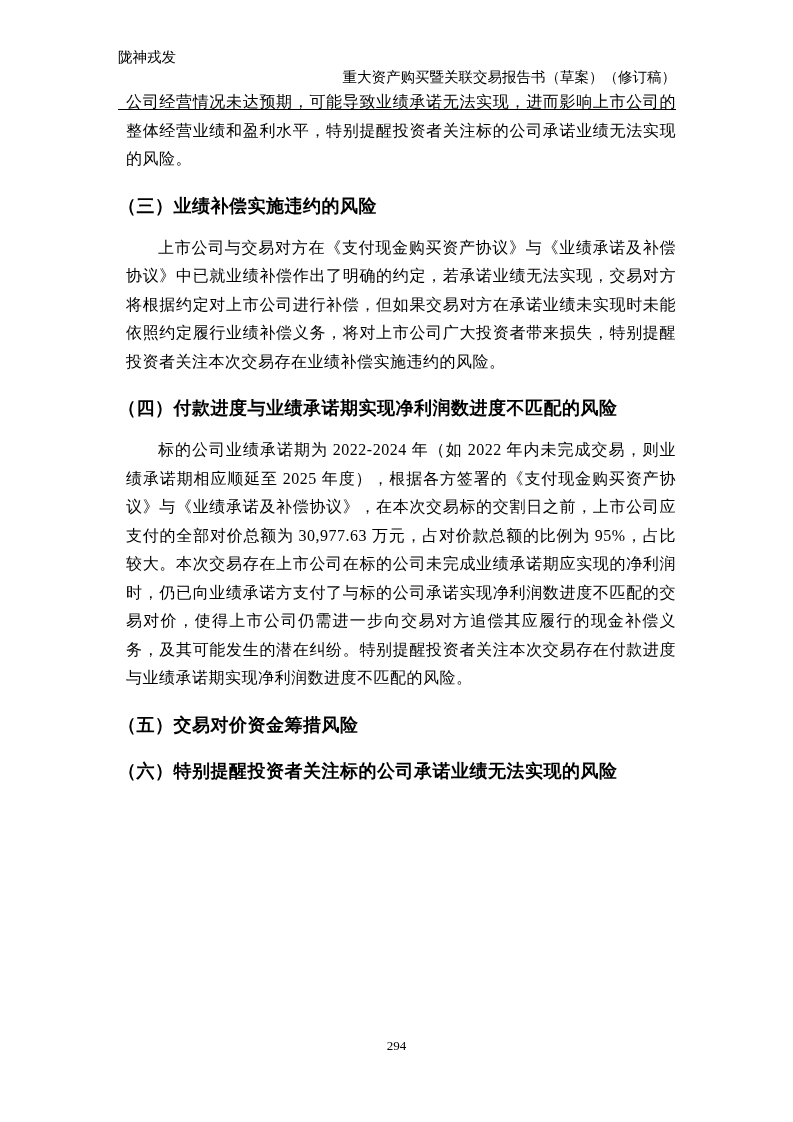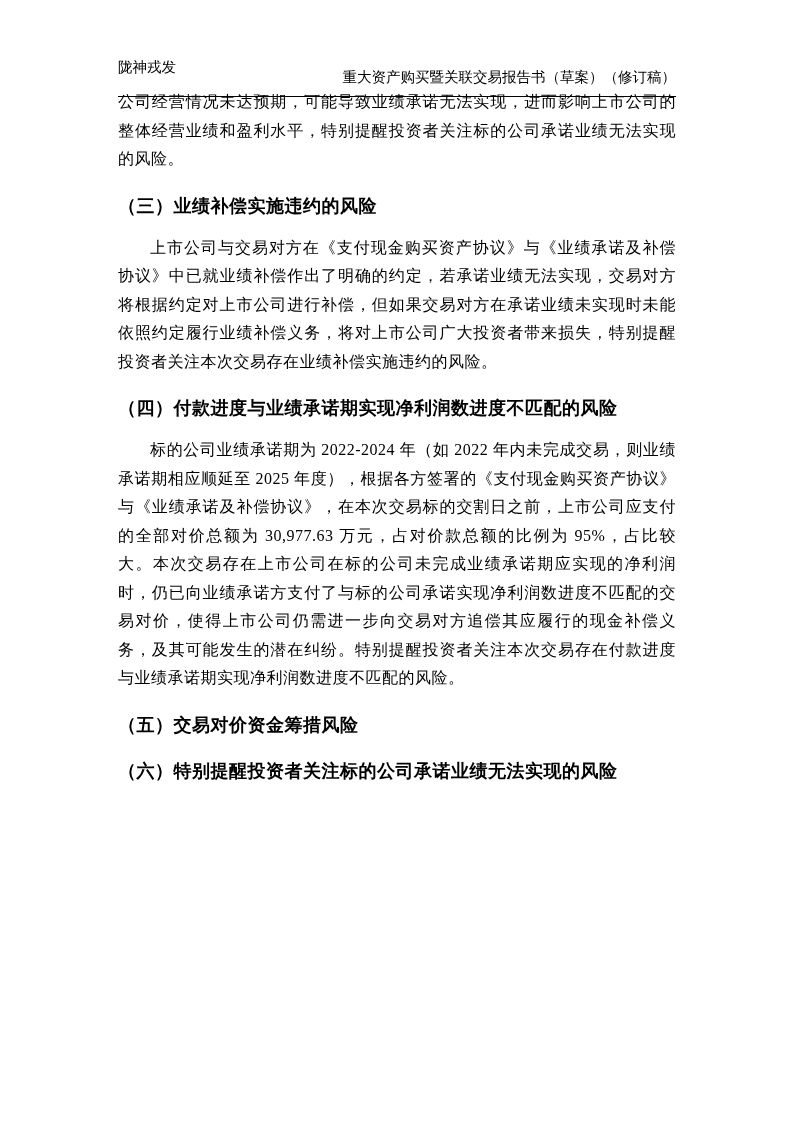--- a/index.html
+++ b/index.html
@@ -16,38 +16,38 @@
     color: #000000;
     font-family: "Liberation Serif", "DejaVu Serif", serif;
   }
   .header {
     position: absolute;
     top: 48px;
     left: 118px;
     width: 558px;
     display: flex;
     justify-content: space-between;
-    align-items: center;
+    align-items: flex-start;
     border-bottom: 1.5px solid #000000;
-    padding-bottom: 9px;
+    padding-bottom: 22px;
     font-size: 14.5px;
   }
   .header .h-left { white-space: nowrap; }
   .header .h-right { white-space: nowrap; margin-top: 20px; }
   .content {
     position: absolute;
     top: 88px;
     left: 118px;
     width: 558px;
   }
   p.body-para {
     font-size: 16px;
     line-height: 28.5px;
     text-align: justify;
-    margin: 0 0 12px 0;
+    margin: 0 0 12px 8px;
     letter-spacing: 0.5px;
   }
   p.indent {
     text-indent: 2em;
   }
   h2.section-heading {
     font-family: Liberation Mono, monospace;
     font-size: 18px;
     line-height: 26px;
     font-weight: bold;
@@ -82,14 +82,17 @@
 
     <h2 class="section-heading">（四）付款进度与业绩承诺期实现净利润数进度不匹配的风险</h2>
     <p class="body-para indent">标的公司业绩承诺期为 2022-2024 年（如 2022 年内未完成交易，则业绩承诺期相应顺延至 2025 年度），根据各方签署的《支付现金购买资产协议》与《业绩承诺及补偿协议》，在本次交易标的交割日之前，上市公司应支付的全部对价总额为 30,977.63 万元，占对价款总额的比例为 95%，占比较大。本次交易存在上市公司在标的公司未完成业绩承诺期应实现的净利润时，仍已向业绩承诺方支付了与标的公司承诺实现净利润数进度不匹配的交易对价，使得上市公司仍需进一步向交易对方追偿其应履行的现金补偿义务，及其可能发生的潜在纠纷。特别提醒投资者关注本次交易存在付款进度与业绩承诺期实现净利润数进度不匹配的风险。</p>
 
     <h2 class="section-heading">（五）交易对价资金筹措风险</h2>
 
     <h2 class="section-heading">（六）特别提醒投资者关注标的公司承诺业绩无法实现的风险</h2>
 
   </div>
 
+  <div class="footer">
+    <span>294</span>
+  </div>
 
 </div>
 
 </body></html>

